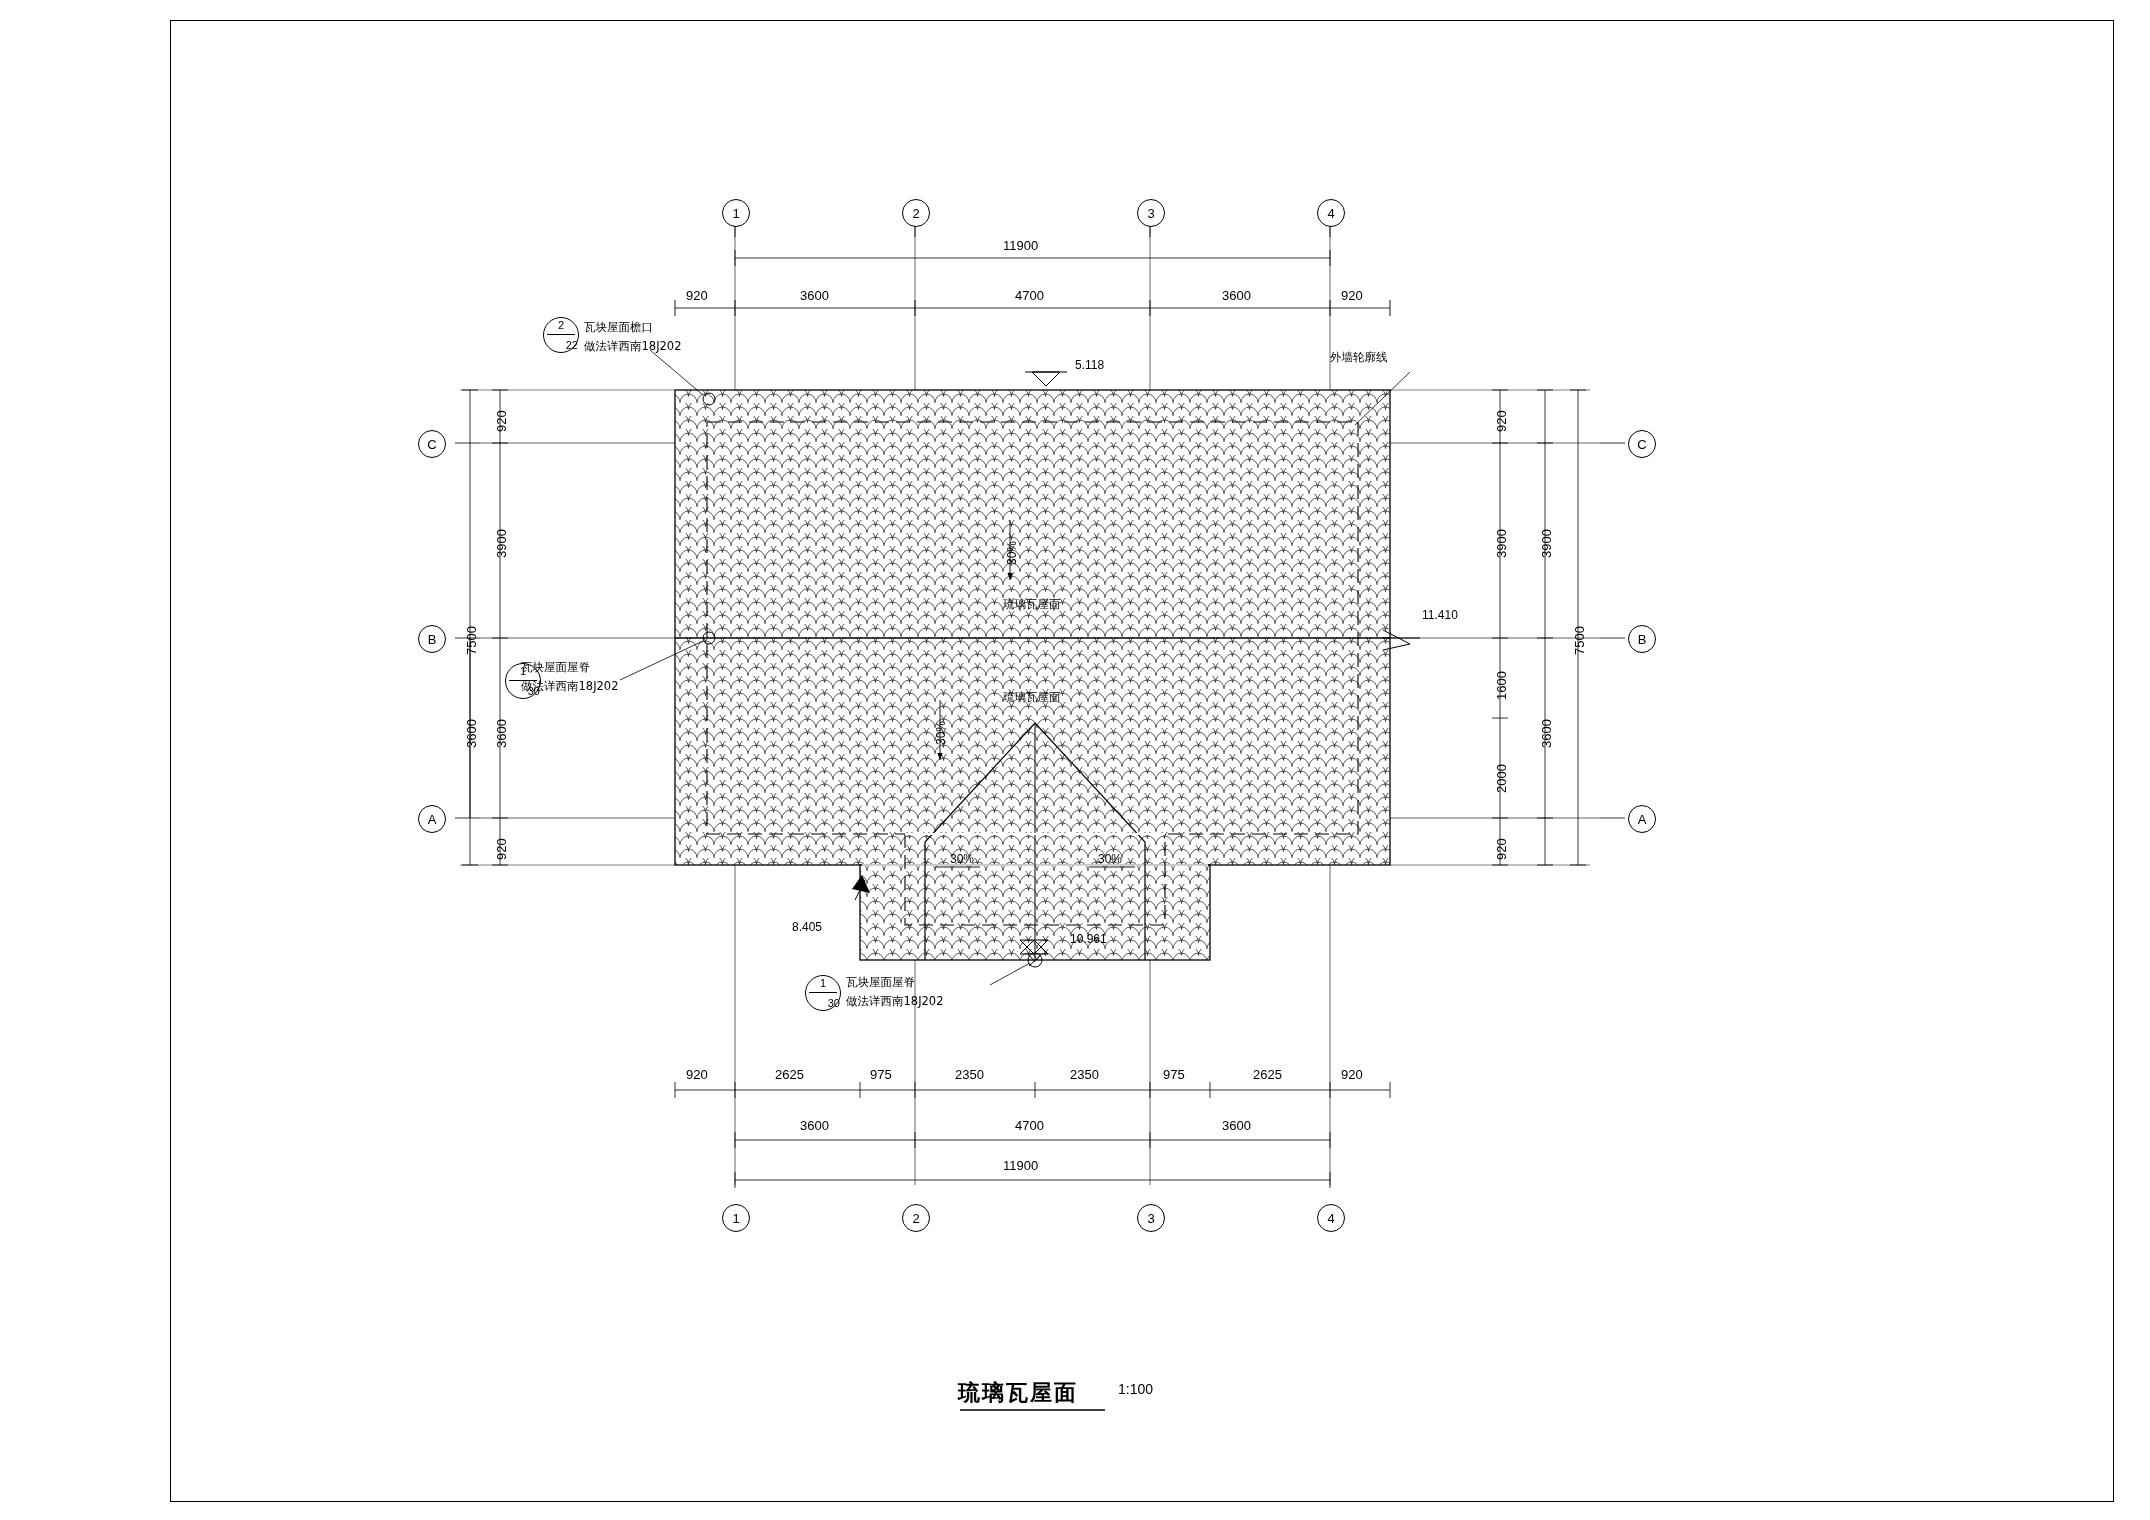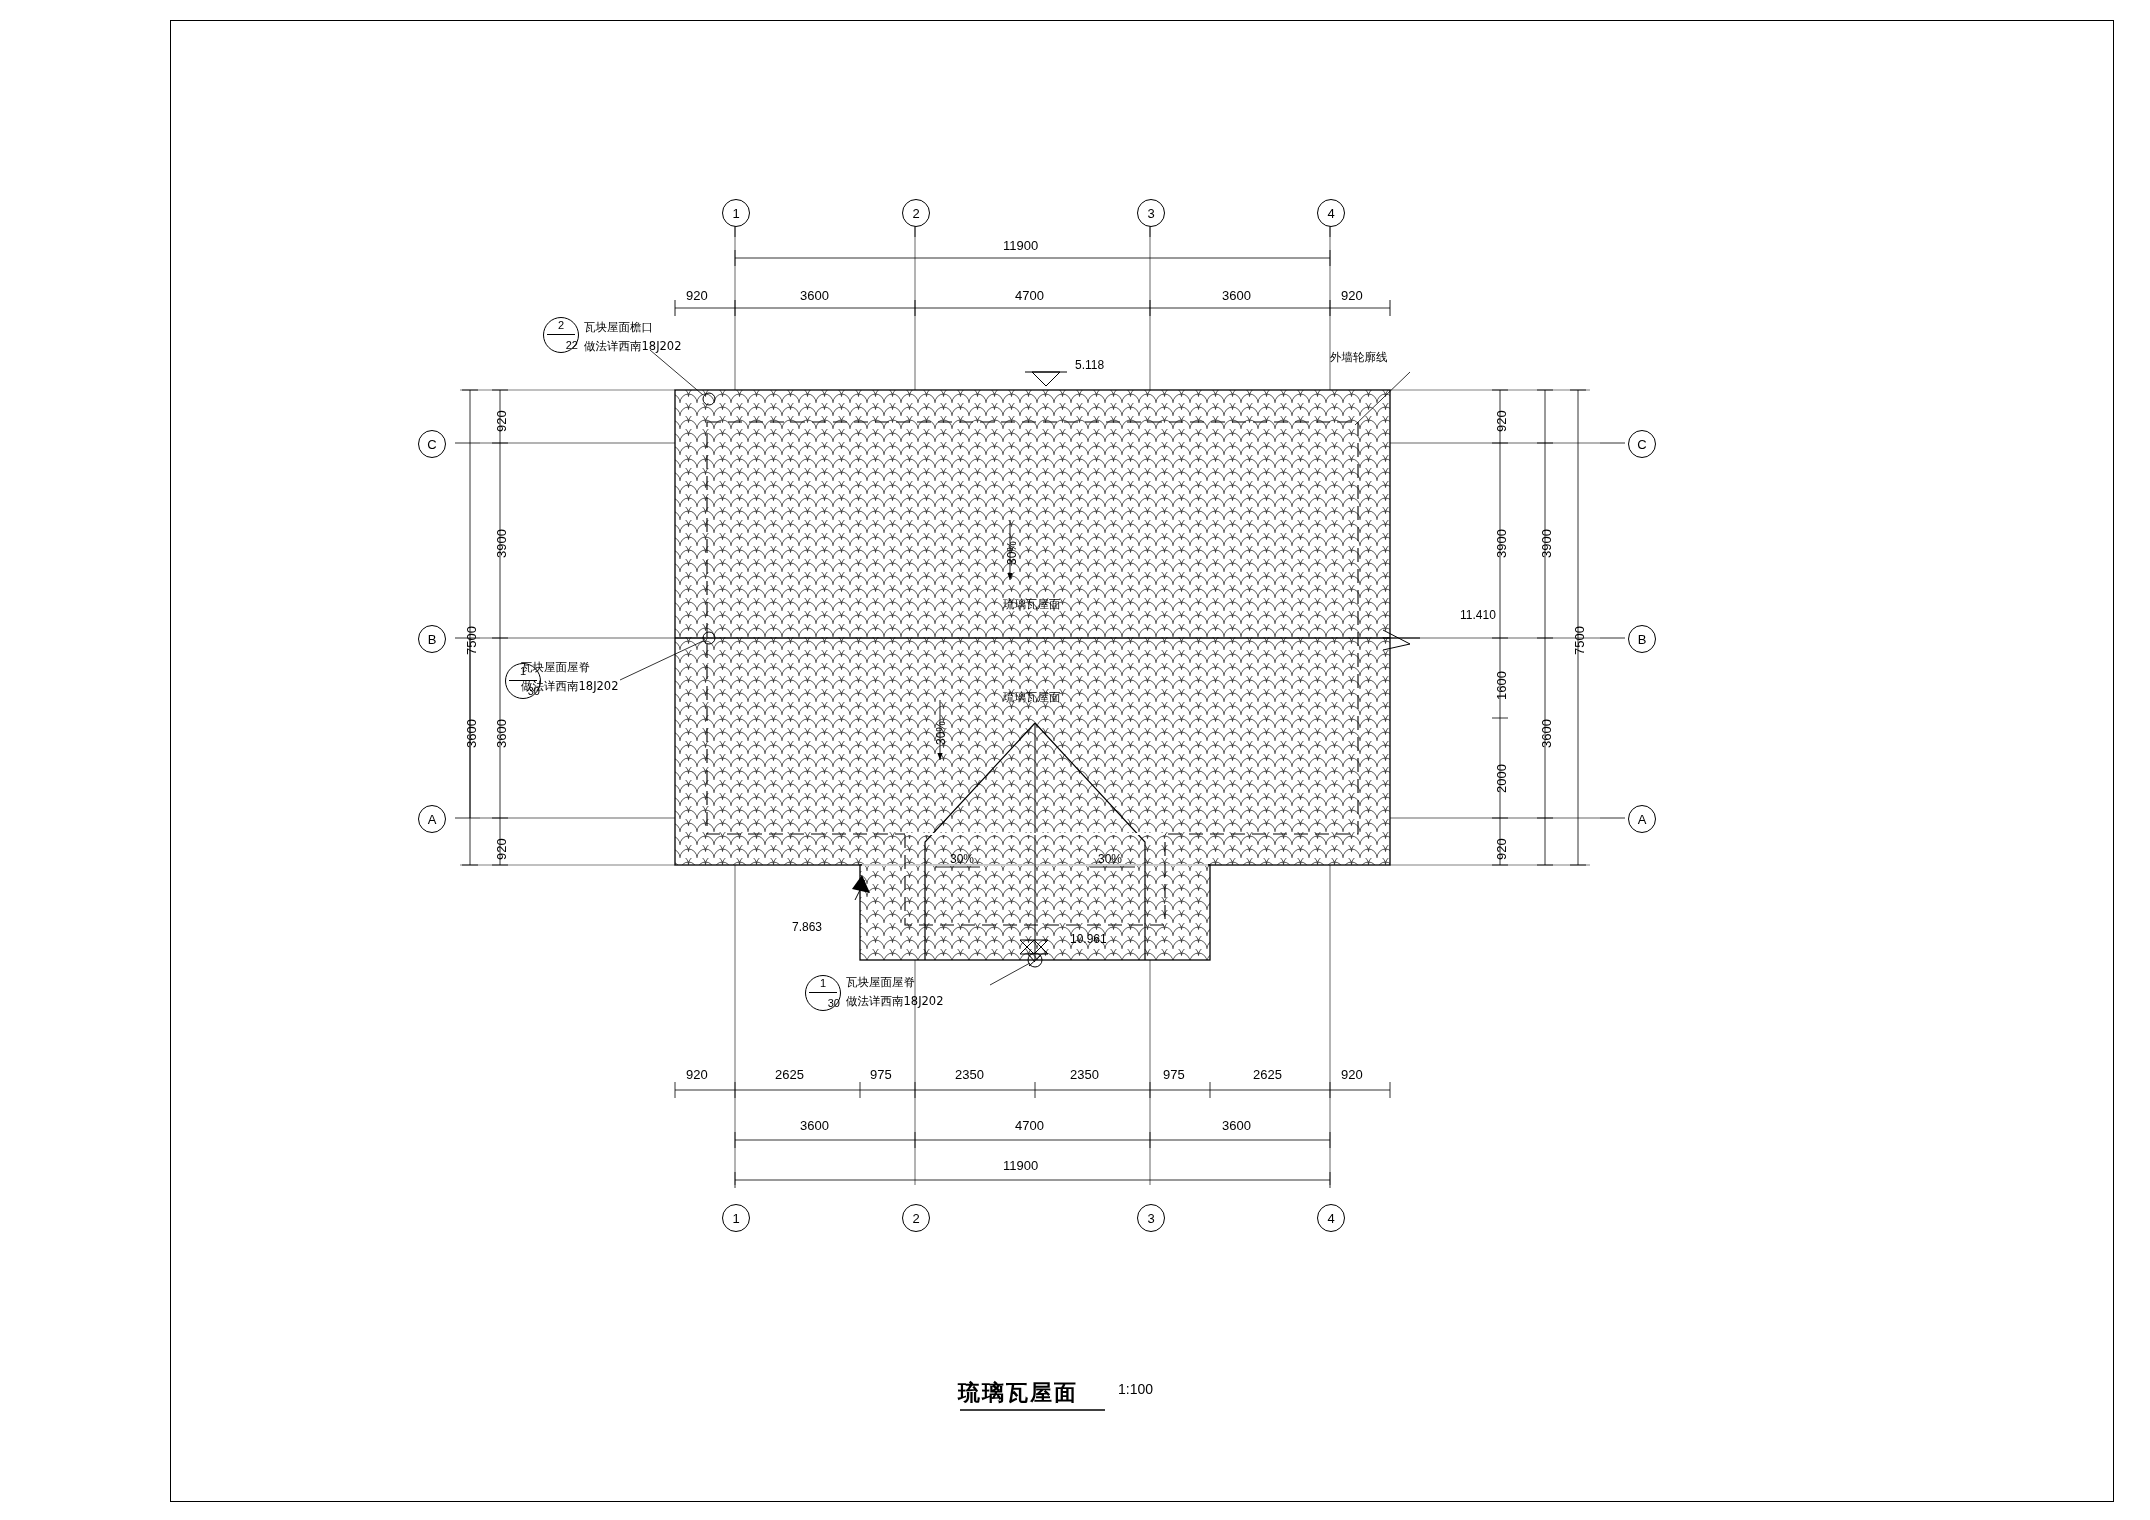--- a/index.html
+++ b/index.html
@@ -273,22 +273,22 @@
   <div class="dim" style="left:1163px;top:1067px;">975</div>
   <div class="dim" style="left:1253px;top:1067px;">2625</div>
   <div class="dim" style="left:1341px;top:1067px;">920</div>
 
   <div class="dim" style="left:800px;top:1118px;">3600</div>
   <div class="dim" style="left:1015px;top:1118px;">4700</div>
   <div class="dim" style="left:1222px;top:1118px;">3600</div>
   <div class="dim" style="left:1003px;top:1158px;">11900</div>
 
   <div class="smalltxt" style="left:1075px;top:358px;">5.118</div>
-  <div class="smalltxt" style="left:1460px;top:608px;">11.410</div>
-  <div class="smalltxt" style="left:792px;top:920px;">7.863</div>
+  <div class="smalltxt" style="left:1422px;top:608px;">11.410</div>
+  <div class="smalltxt" style="left:792px;top:920px;">8.405</div>
   <div class="smalltxt" style="left:1070px;top:932px;">10.961</div>
 
   <div class="smalltxt rot90" style="left:1005px;top:565px;">30%</div>
   <div class="smalltxt rot90" style="left:934px;top:745px;">30%</div>
   <div class="smalltxt" style="left:950px;top:852px;">30%</div>
   <div class="smalltxt" style="left:1098px;top:852px;">30%</div>
 
   <div class="note" style="left:1003px;top:597px;">琉璃瓦屋面</div>
   <div class="note" style="left:1003px;top:690px;">琉璃瓦屋面</div>
   <div class="note" style="left:1330px;top:350px;">外墙轮廓线</div>

